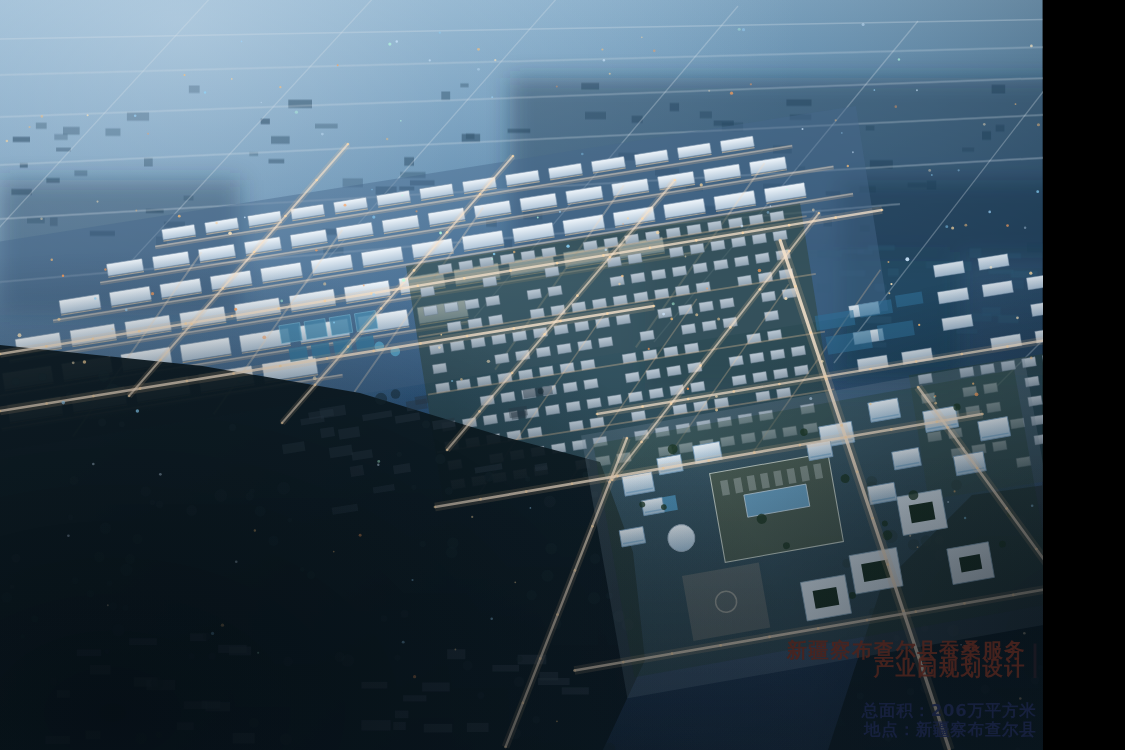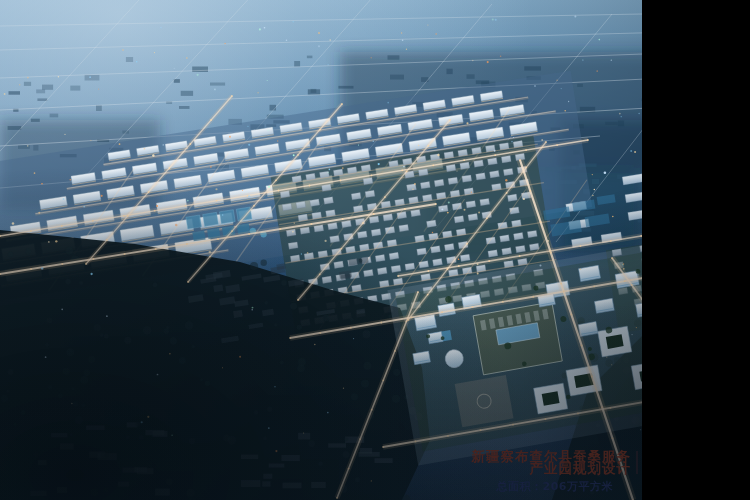--- a/index.html
+++ b/index.html
@@ -1,24 +1,24 @@
 <!DOCTYPE html>
 <html><head>
 <meta charset="utf-8">
 <style>
   html,body{margin:0;padding:0;background:#000;}
-  .stage{position:relative;width:642px;height:500px;overflow:hidden;
+  .stage{position:relative;width:695px;height:500px;overflow:hidden;
          font-family:"DejaVu Sans","Liberation Sans",sans-serif;background:#1c3document;}
   .stage svg{position:absolute;left:0;top:0;display:block;}
   .caption{position:absolute;right:4px;bottom:7px;text-align:right;z-index:5;}
   .cap-title{display:inline-block;padding-right:5px;border-right:2px solid rgba(30,26,34,.78);}
   .cap-t1,.cap-t2{font-size:13.5px;font-weight:bold;letter-spacing:1px;
                   color:rgba(74,36,30,.9);line-height:11px;white-space:nowrap;}
   .cap-t2{margin-top:1px;}
-  .cap-stats{margin-top:3px;text-align:center;}
+  .cap-stats{margin-top:13px;}
   .cap-stat{font-size:11px;font-weight:bold;letter-spacing:.5px;line-height:13px;
             color:rgba(24,34,64,.92);white-space:nowrap;}
 </style>
 </head>
 <body>
 
 <div class="stage">
 <svg id="scene" width="750" height="500" viewBox="0 0 750 500">
   <defs>
     <linearGradient id="gSky" x1="0" y1="0" x2="0" y2="1">
@@ -1268,15 +1268,16 @@
   <rect width="750" height="500" fill="url(#gBot)"></rect>
 </svg>
 
 <div class="caption">
   <div class="cap-title">
     <div class="cap-t1">新疆察布查尔县蚕桑服务</div>
     <div class="cap-t2">产业园规划设计</div>
   </div>
   <div class="cap-stats">
     <div class="cap-stat">总面积：206万平方米</div>
+    <div class="cap-stat">地点：新疆察布查尔县</div>
   </div>
 </div>
 </div>
 
 </body></html>

